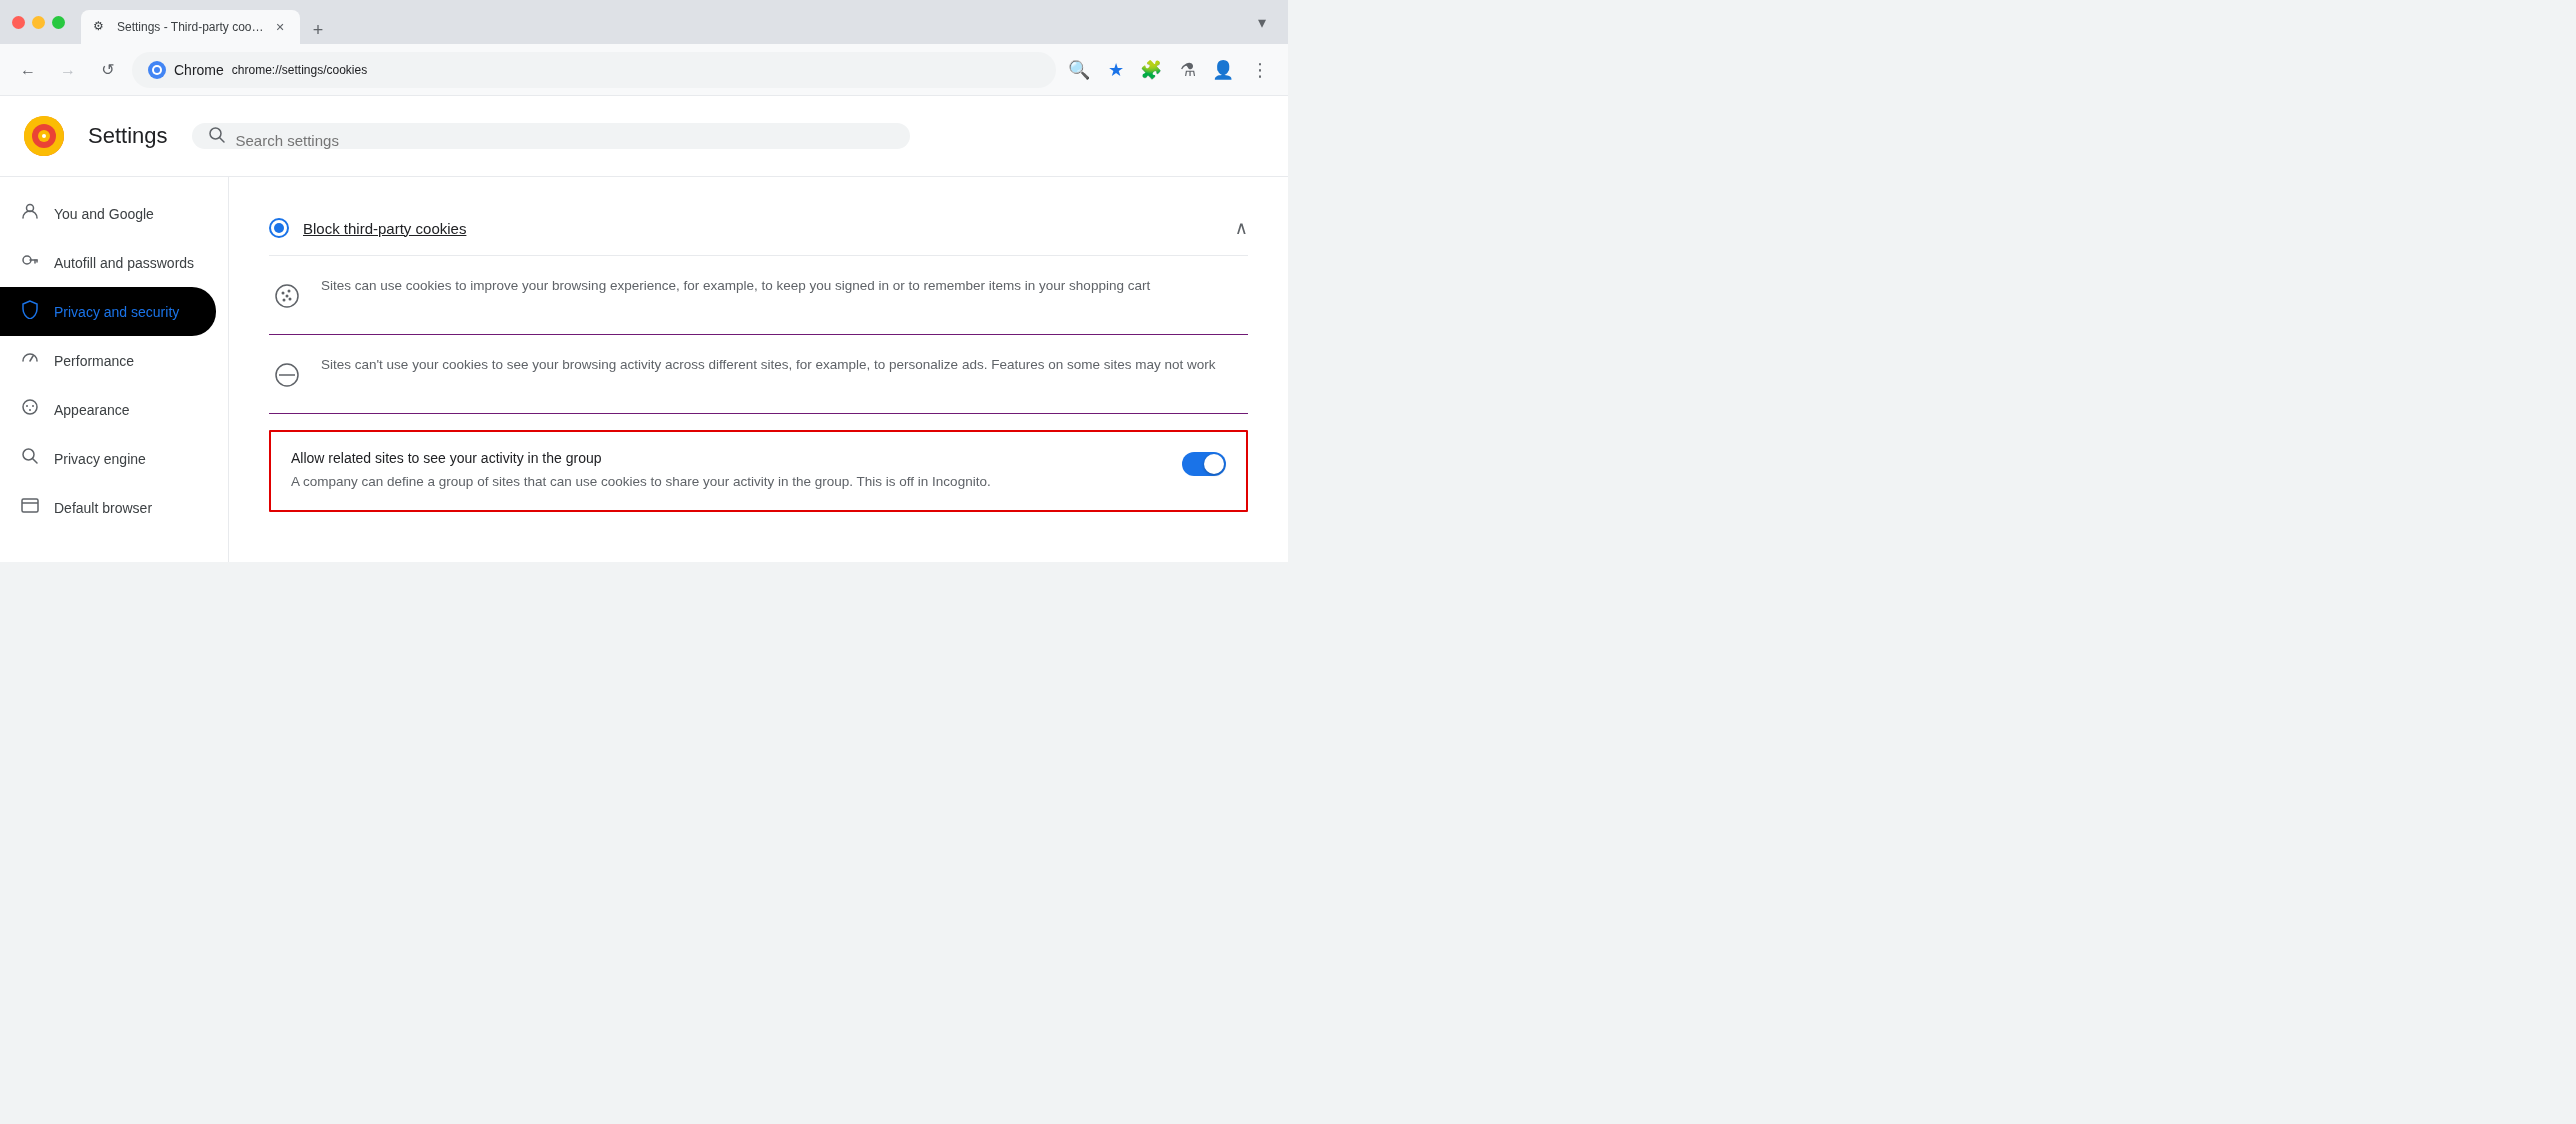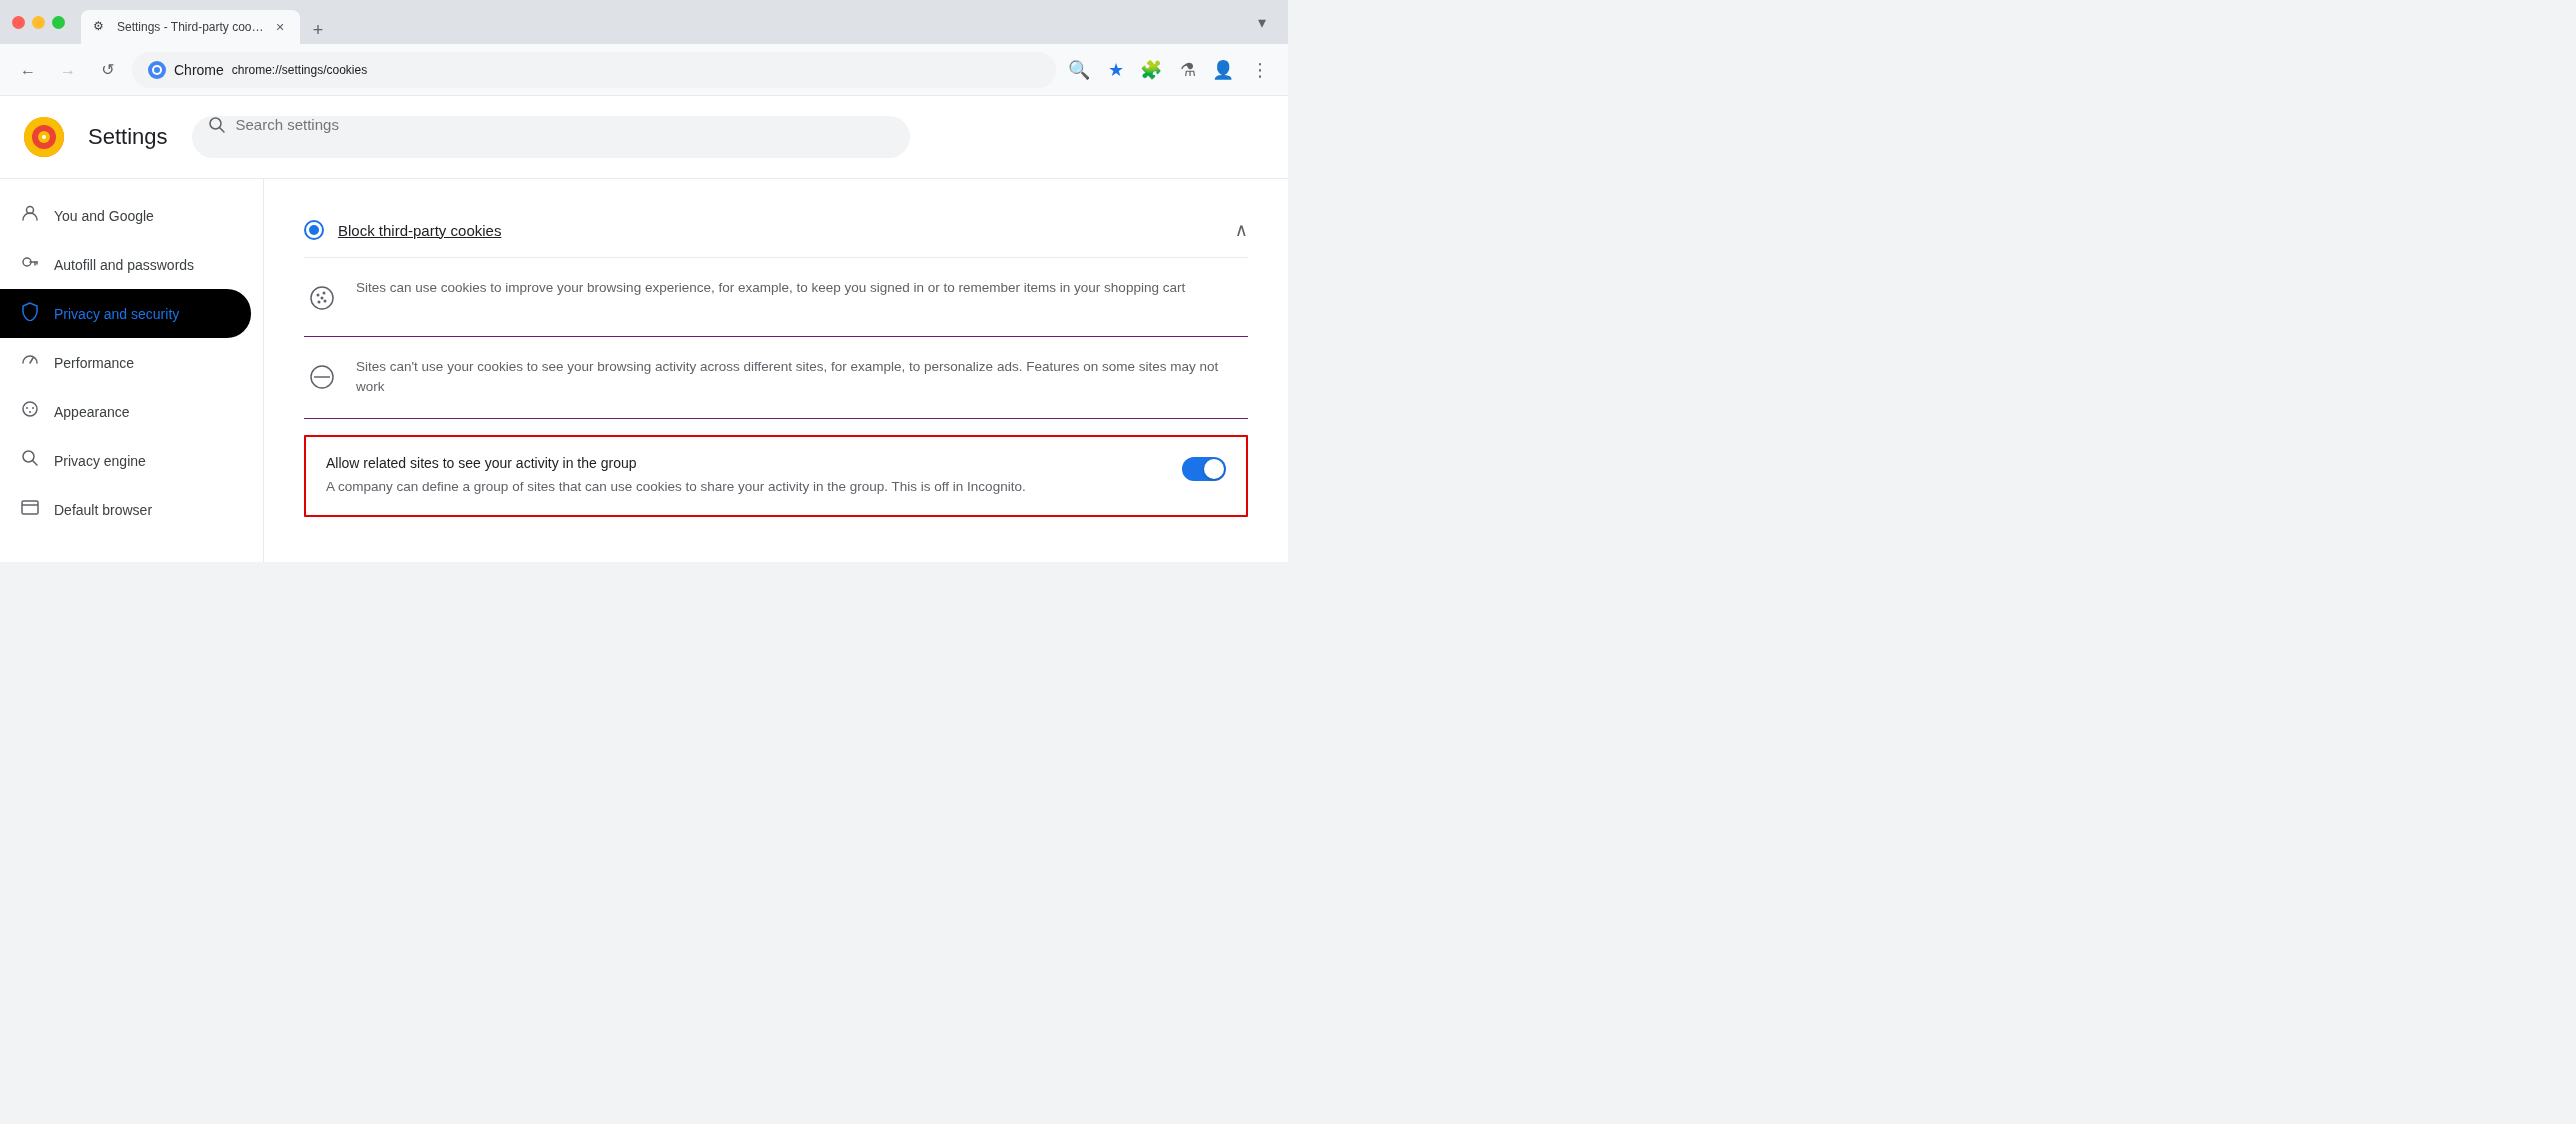--- a/index.html
+++ b/index.html
@@ -35,29 +35,29 @@
     .nav-action-btn { width: 32px; height: 32px; border-radius: 50%; display: flex; align-items: center; justify-content: center; cursor: pointer; color: #5f6368; font-size: 18px; }
     .nav-action-btn.star { color: #1a73e8; }
 
     
     .main-content { flex: 1; background: #ffffff; display: flex; flex-direction: column; overflow: hidden; }
 
     
     .settings-header { background: #fff; padding: 20px 24px; display: flex; align-items: center; gap: 24px; border-bottom: 1px solid #e8eaed; }
     .settings-logo { width: 40px; height: 40px; border-radius: 50%; background: linear-gradient(135deg, #fbbc04, #ea4335); display: flex; align-items: center; justify-content: center; }
     .settings-title { font-size: 22px; font-weight: 400; color: #202124; }
-    .search-box { flex: 1; max-width: 718px; height: 42px; background: #f1f3f4; border-radius: 21px; display: flex; align-items: flex-start; padding: 0 16px; gap: 10px; }
+    .search-box { flex: 1; max-width: 718px; height: 26px; background: #f1f3f4; border-radius: 21px; display: flex; align-items: flex-end; padding: 0 16px; gap: 10px; }
     .search-icon { color: #5f6368; font-size: 18px; }
     .search-input { border: none; background: transparent; outline: none; font-size: 15px; color: #202124; flex: 1; }
 
     
     .body-layout { flex: 1; display: flex; overflow: hidden; }
 
     
-    .sidebar { width: 264px; padding: 12px 0; background: #fff; border-right: 1px solid #e8eaed; overflow-y: auto; flex-shrink: 0; }
+    .sidebar { width: 229px; padding: 12px 0; background: #fff; border-right: 1px solid #e8eaed; overflow-y: auto; flex-shrink: 0; }
     .sidebar-item { display: flex; align-items: center; gap: 14px; padding: 12px 20px; cursor: pointer; border-radius: 0 24px 24px 0; margin-right: 12px; font-size: 14px; color: #3c4043; }
     .sidebar-item.active { background: #000000; color: #1a73e8; font-weight: 500; }
     .sidebar-item .icon { font-size: 18px; color: #5f6368; flex-shrink: 0; }
     .sidebar-item.active .icon { color: #1a73e8; }
     .sidebar-label { font-size: 14px; }
 
     
     .content-area { flex: 1; padding: 24px 40px; overflow-y: auto; background: #fff; }
 
     

